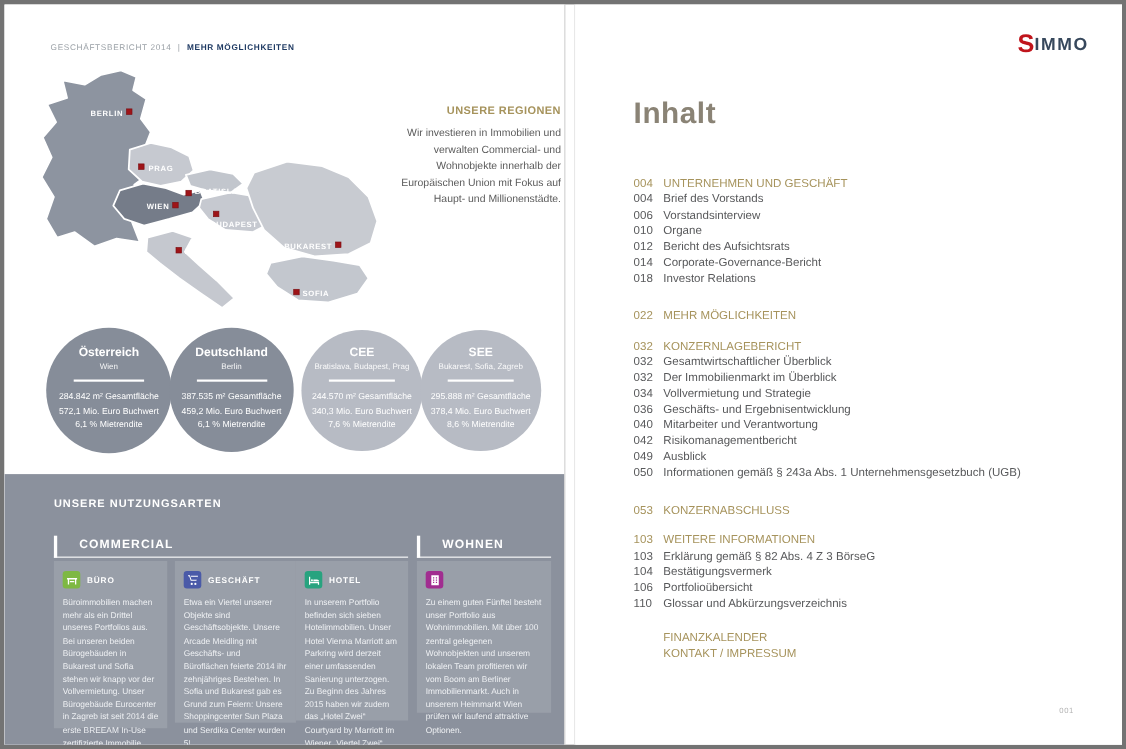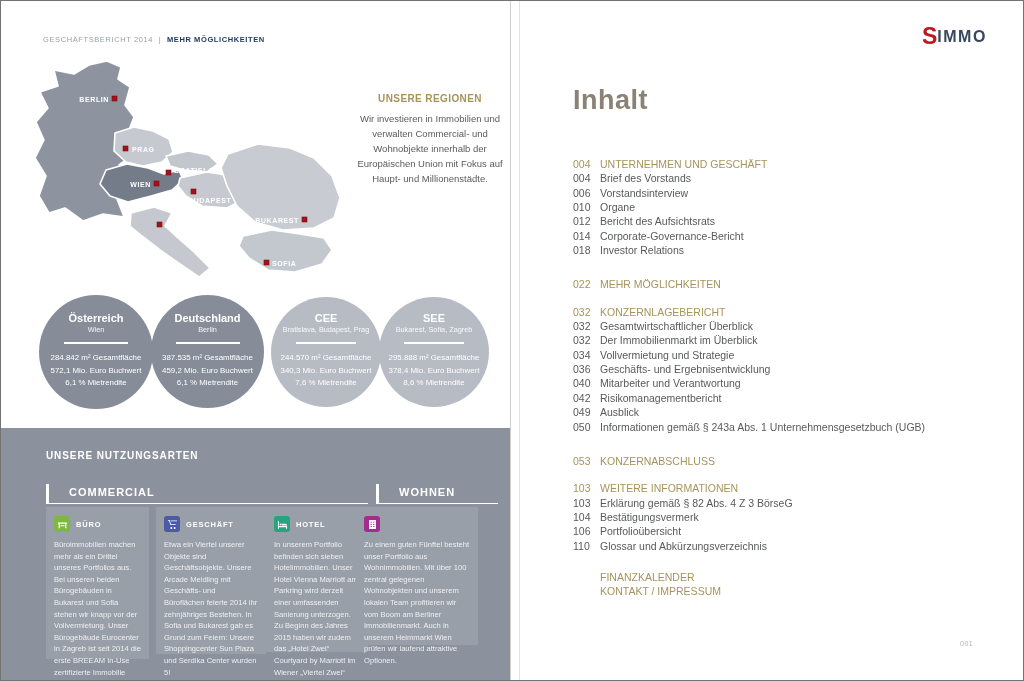--- a/index.html
+++ b/index.html
@@ -1,53 +1,53 @@
 <!DOCTYPE html>
 <html><head>
 <meta charset="utf-8">
 <style>
   * { margin:0; padding:0; box-sizing:border-box; }
   html,body { background:#f2f2f2; }
   body { font-family:"Liberation Sans", sans-serif; }
-  .spread { position:relative; width:1024px; height:681px; background:#ffffff; border:1px solid #737373; overflow:hidden; }
+  .spread { position:relative; width:1024px; height:681px; background:#ffffff; border:4px solid #737373; overflow:hidden; }
 
   
   .page-left { position:absolute; left:0; top:0; width:509px; height:681px; background:#fff; }
   .report-header { position:absolute; left:42px; top:34px; font-size:7.5px; letter-spacing:.6px; white-space:nowrap; }
   .report-header .pre { color:#9aa0a6; }
   .report-header .sep { color:#9aa0a6; margin:0 3px; }
   .report-header .chap { color:#1f3a63; font-weight:bold; }
 
   .map { position:absolute; left:30px; top:58px; width:470px; height:240px; }
   .map path { stroke:#fff; stroke-width:1.6; stroke-linejoin:round; }
   .map text { font-family:"Liberation Sans", sans-serif; font-size:7px; font-weight:bold; fill:#fff; letter-spacing:.6px; }
   .map rect.mk { fill:#9e1418; stroke:#7c0f13; stroke-width:.6; }
 
-  .regions-intro { position:absolute; left:352px; top:92px; width:154px; text-align:center; z-index:2; }
+  .regions-intro { position:absolute; left:352px; top:92px; width:154px; text-align:right; z-index:2; }
   .ri-title { color:#a6935c; font-weight:bold; font-size:10px; letter-spacing:.4px; margin-bottom:7px; }
   .ri-text { color:#5b5b5b; font-size:9.5px; line-height:15px; }
 
   .circle { position:absolute; border-radius:50%; color:#fff; text-align:center; }
   .c-dark { background:#868d99; }
   .c-light { background:#b7bbc4; }
   .circle .t { font-weight:bold; font-size:11px; padding-top:17px; }
   .circle .s { font-size:7.3px; opacity:.92; margin-top:1px; }
   .circle .dv { height:2px; background:#fff; margin:8px auto 8px; }
   .circle .st { font-size:7.9px; line-height:12.5px; }
 
   .usage-band { position:absolute; left:0; top:427px; width:509px; height:254px; background:#8b919d; }
   .usage-title { position:absolute; left:45px; top:22px; color:#fff; font-weight:bold; font-size:10px; letter-spacing:.9px; }
   .group-hdr { position:absolute; top:56px; height:20px; border-left:3px solid #fff; border-bottom:1px solid #fff; color:#fff; font-weight:bold; font-size:11px; letter-spacing:1px; line-height:17px; padding-left:20px; }
   .gh-commercial { left:45px; width:322px; }
   .gh-wohnen { left:375px; width:122px; }
   .col { position:absolute; top:79px; background:#999fa9; padding:9px 8px; }
   .col-1 { left:45px;  width:103px; height:152px; }
   .col-2 { left:155px; width:110px; height:147px; }
   .col-3 { left:265px; width:102px; height:145px; }
-  .col-4 { left:355px; width:122px; height:138px; }
+  .col-4 { left:375px; width:122px; height:138px; }
   .icon-row { display:flex; align-items:center; gap:6px; margin-bottom:7px; }
   .icon { width:16px; height:16px; border-radius:3px; display:flex; align-items:center; justify-content:center; flex:none; }
   .icon svg { width:11px; height:11px; display:block; }
   .icon-buero { background:#7eb843; }
   .icon-geschaeft { background:#4a5aa8; }
   .icon-hotel { background:#28a37f; }
   .icon-wohnen { background:#a12d90; }
   .col-label { color:#fff; font-weight:bold; font-size:7.5px; letter-spacing:.8px; }
   .col-text { color:#eef0f3; font-size:7.6px; line-height:11.6px; }
 

